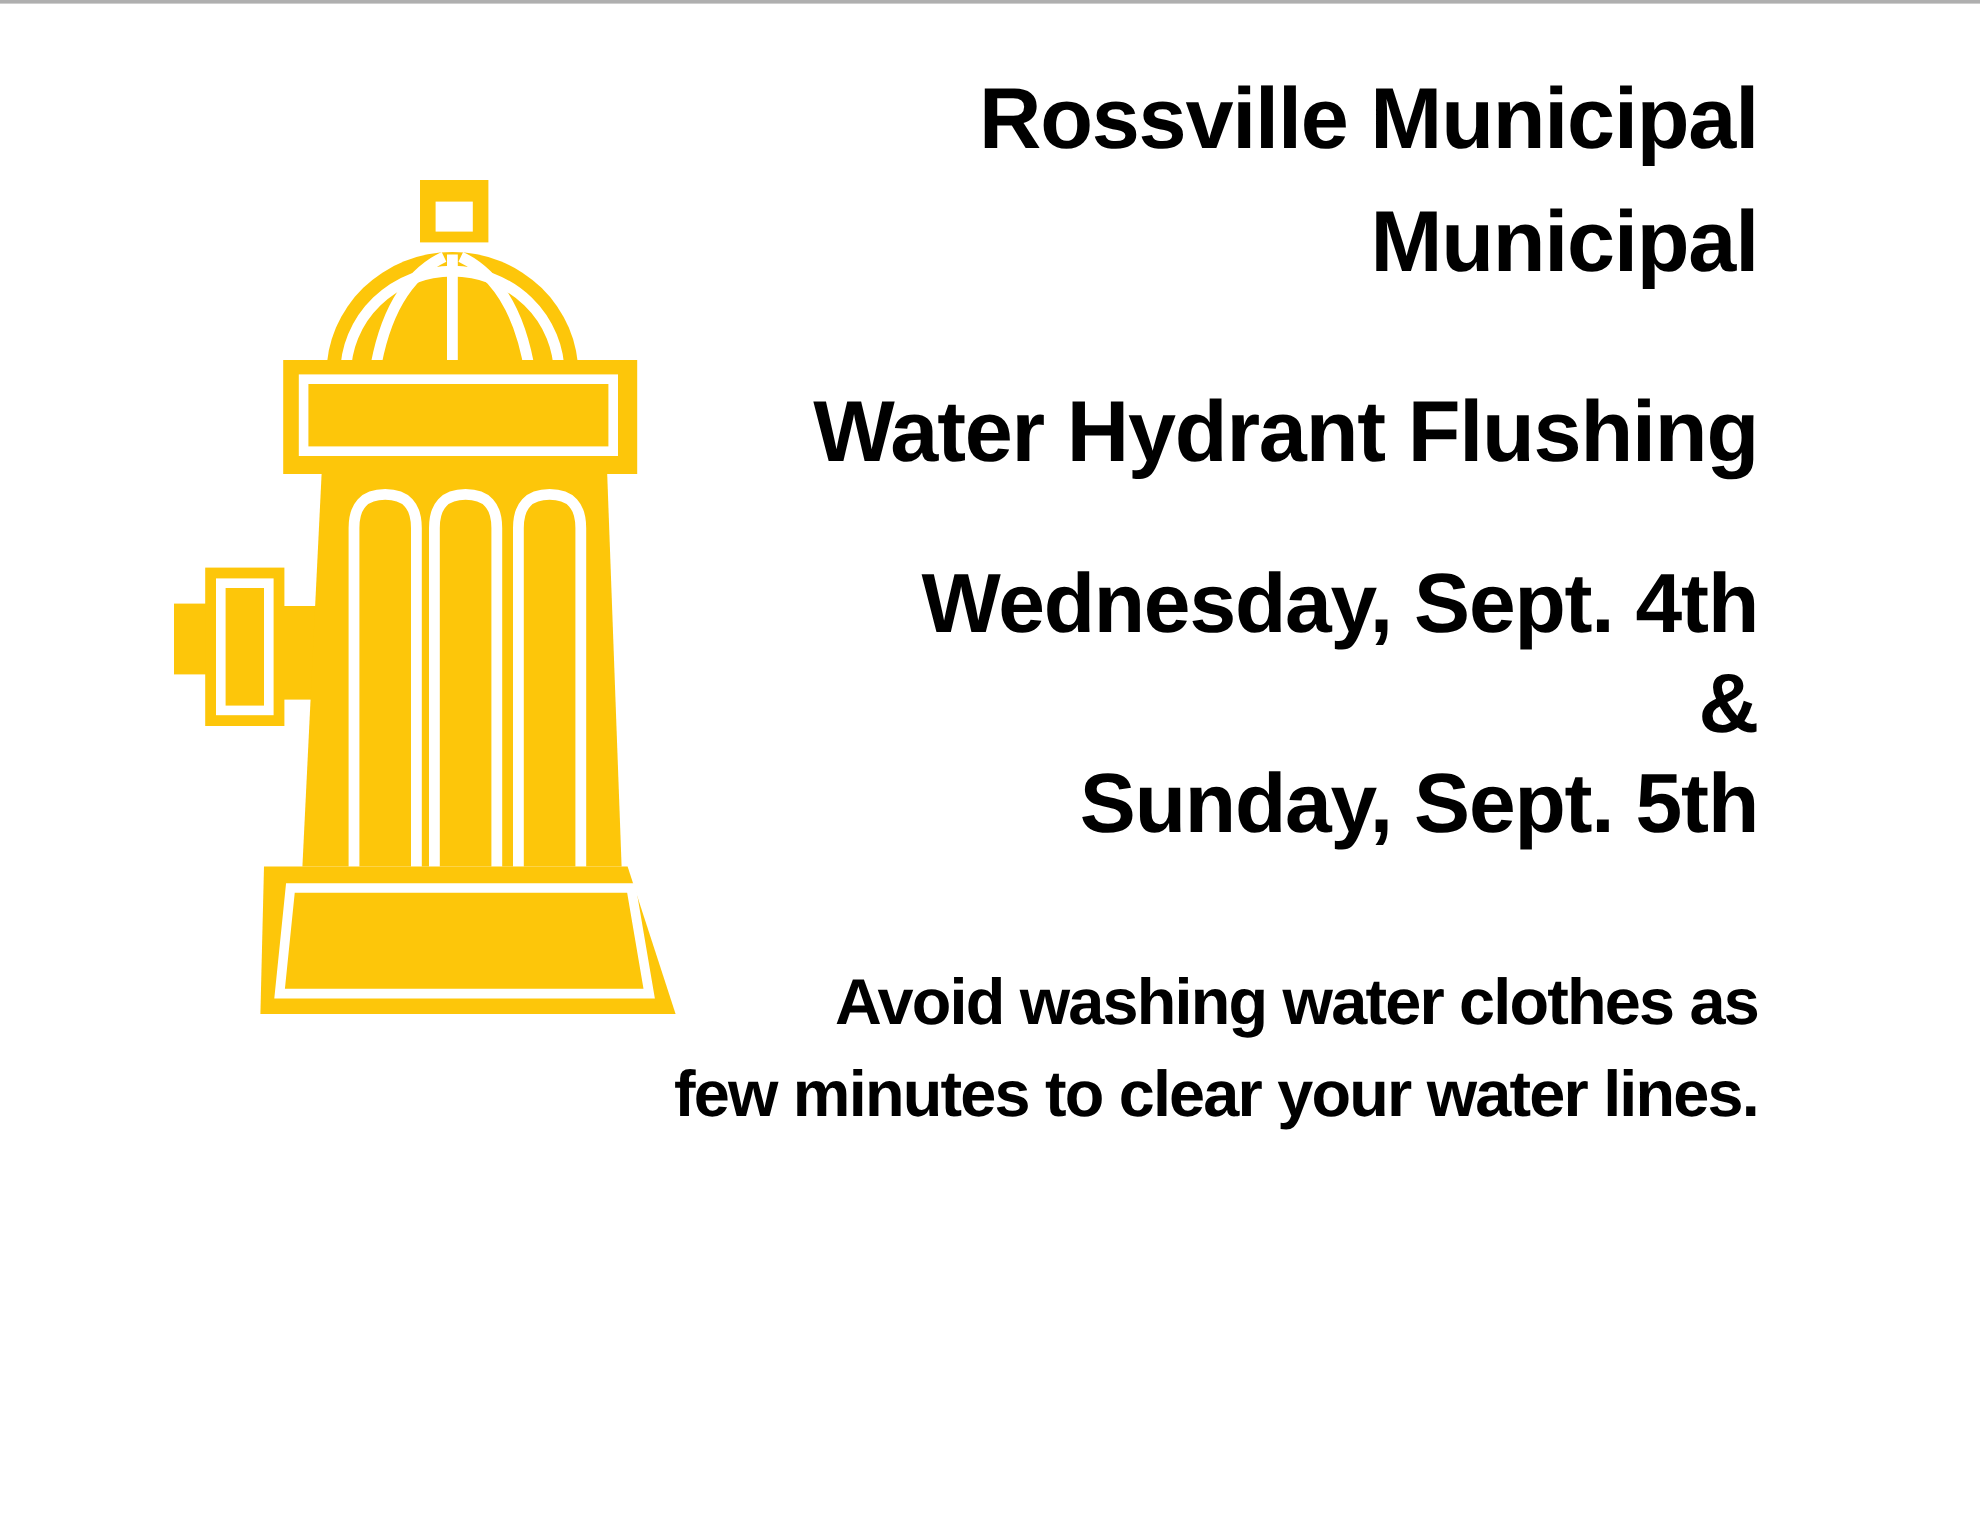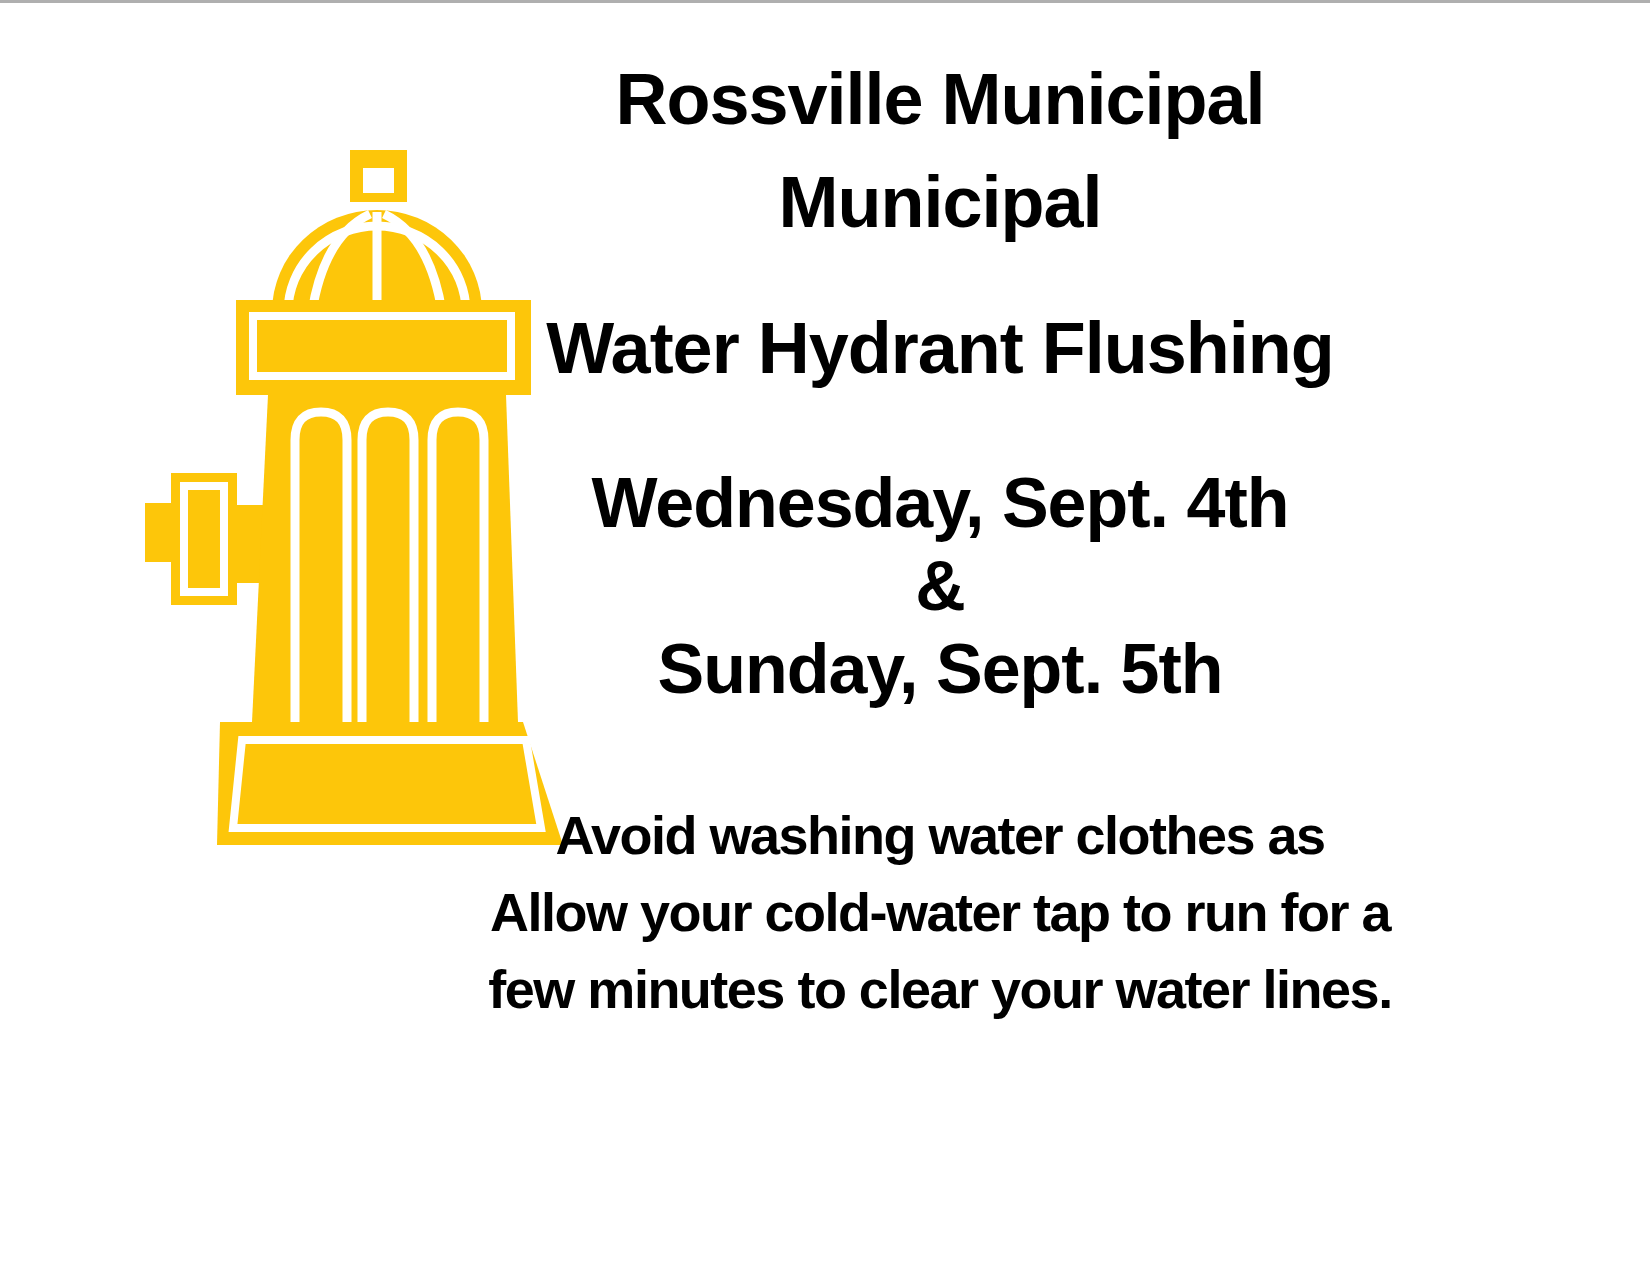--- a/index.html
+++ b/index.html
@@ -24,32 +24,32 @@
   }
   .hydrant svg { width: 100%; height: 100%; display: block; }
   .y  { fill: var(--color-hydrant, #FDC60A); }
   .ws { fill: none; stroke: var(--color-hydrant_detail, #fff); }
   .wf { fill: var(--color-hydrant_detail, #fff); }
 
   .content {
     position: absolute;
     left: 415px; top: 0;
     width: 1050px; height: 100%;
-    text-align: center;
+    text-align: right;
     font-weight: bold;
   }
   .content > div { position: absolute; left: 0; width: 100%; }
   .title {
     top: 48px;
     font-size: 72px;
     line-height: 103px;
     letter-spacing: -1px;
   }
   .headline {
-    top: 303px;
+    top: 315px;
     font-size: 72px;
     line-height: 90px;
     letter-spacing: -1px;
   }
   .dates {
     top: 462px;
     font-size: 70px;
     line-height: 83px;
     letter-spacing: -1px;
   }
@@ -107,18 +107,17 @@
     <div class="headline">Water Hydrant Flushing</div>
 
     <div class="dates">
       <div>Wednesday, Sept. 4th</div>
       <div>&amp;</div>
       <div>Sunday, Sept. 5th</div>
     </div>
 
     <div class="notice">
       <div>Avoid washing water clothes as</div>
-      <div>Allow your cold-water tap to run for a</div>
       <div>few minutes to clear your water lines.</div>
     </div>
 
   </div>
 </div>
 
 </body></html>

